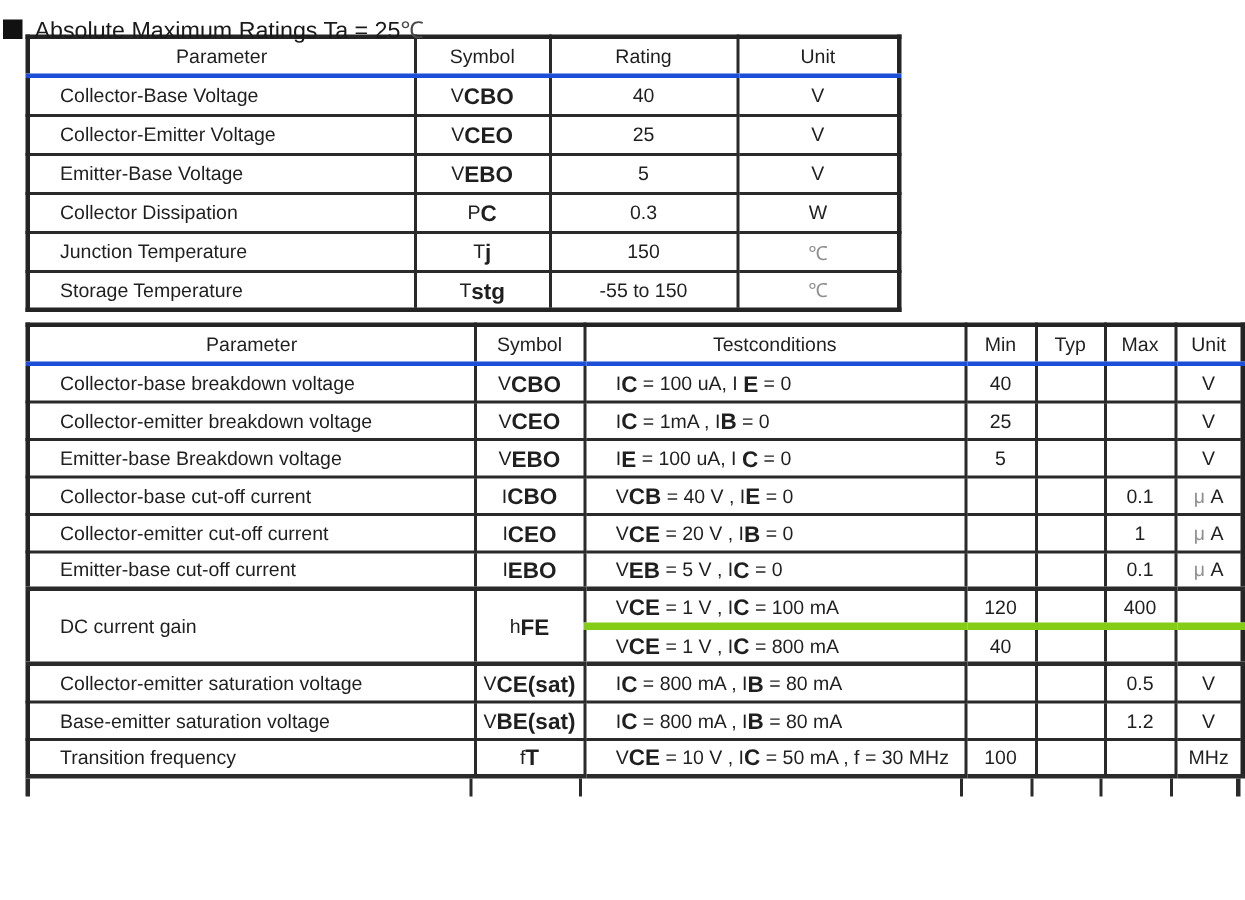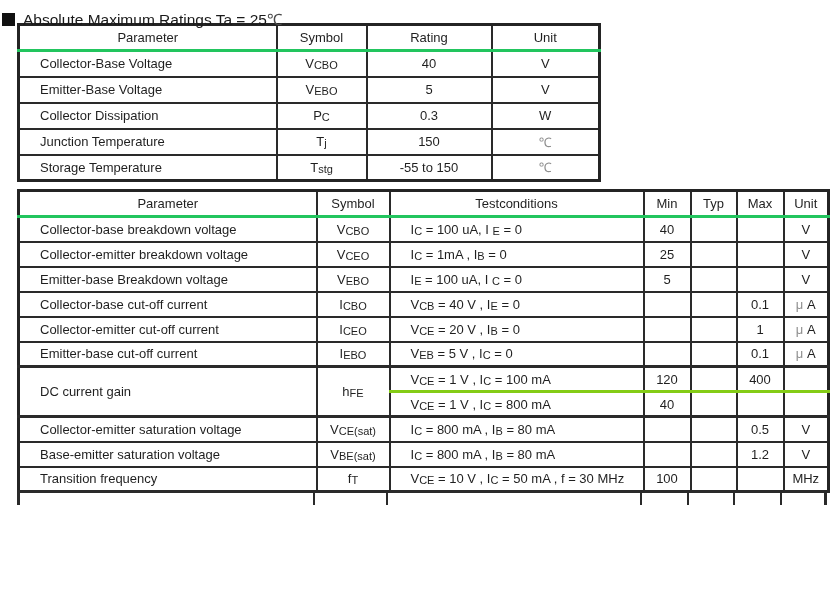--- a/index.html
+++ b/index.html
@@ -18,33 +18,33 @@
   .t1-title { padding-top: 18px; }
   .t2-title { margin-top: 22px; }
 
   table { border-collapse: collapse; table-layout: fixed; background: #fff; }
   .t1 { margin: 3px 0 0 17px; width: 581px; border: 3px solid #242424; }
   .t2 { margin: 7px 0 0 17px; width: 810px; border: 3px solid #242424; }
   th, td {
     border: 2px solid #2a2a2a; font-size: 13px; font-weight: normal;
     color: #1f1f1f; padding: 0; overflow: hidden; white-space: nowrap;
   }
-  th { text-align: center; height: 26px; border-bottom: 3px solid #22c55e; }
+  th { text-align: center; height: 26px; border-bottom: 3px solid #1d4ed8; }
   .t1 td { height: 26px; }
   .t2 td { height: 25px; }
   td.left { text-align: left; padding-left: 20px; }
   td.center { text-align: center; }
 
   
   tr.hfe-a td { border-top: 3px solid #2a2a2a; border-bottom: 1px solid #2a2a2a; }
-  tr.hfe-b td { border-top: 3px solid #84cc16; }
+  tr.hfe-b td { border-top: 5px solid #84cc16; }
   tr.after-hfe td { border-top: 3px solid #2a2a2a; }
   .t2 tbody tr:last-child td { border-bottom: 3px solid #2a2a2a; margin-left: 26px; }
 
-  .sub { font-size: 11px; position: relative; top: 1px; }
+  .sub { font-size: 15px; position: relative; top: 1px; font-weight: bold; }
   .gray { color: #8f8f8f; }
   .deg { color: #4a4a4a; }
 
   
   .stub-row { margin-left: 17px; width: 810px; height: 12px; display: flex; }
   .stub-row > div { border-right: 2px solid #2a2a2a; height: 12px; }
   .stub-row > div:first-child { border-left: 3px solid #2a2a2a; }
   .stub-row > div:last-child { border-right: 3px solid #2a2a2a; }
 </style>
 </head>
@@ -70,20 +70,26 @@
         <th>Symbol</th>
         <th>Rating</th>
         <th>Unit</th>
       </tr>
     </thead>
     <tbody>
       <tr>
         <td class="left">Collector-Base Voltage</td>
         <td class="center"><span>V</span><span class="sub">CBO</span></td>
         <td class="center">40</td>
+        <td class="center"><span>V</span></td>
+      </tr>
+      <tr>
+        <td class="left">Collector-Emitter Voltage</td>
+        <td class="center"><span>V</span><span class="sub">CEO</span></td>
+        <td class="center">25</td>
         <td class="center"><span>V</span></td>
       </tr>
       <tr>
         <td class="left">Emitter-Base Voltage</td>
         <td class="center"><span>V</span><span class="sub">EBO</span></td>
         <td class="center">5</td>
         <td class="center"><span>V</span></td>
       </tr>
       <tr>
         <td class="left">Collector Dissipation</td>

